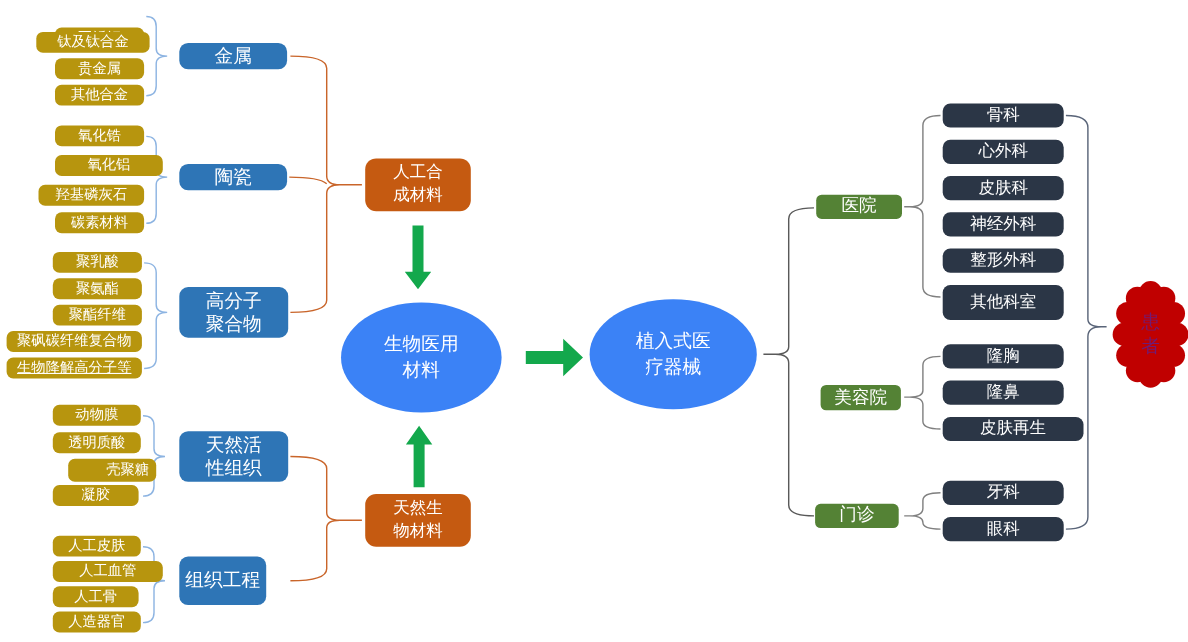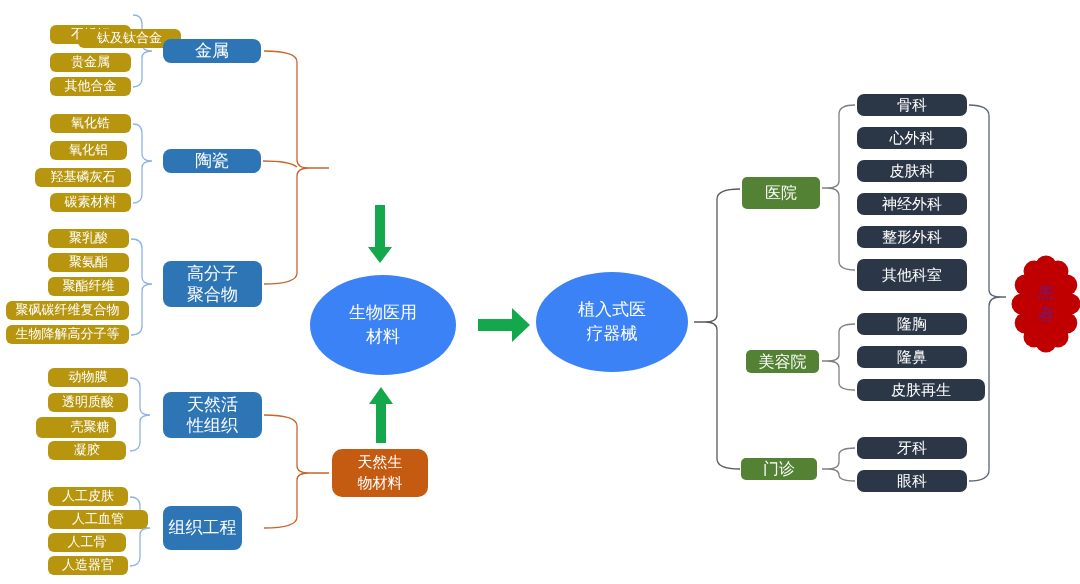--- a/index.html
+++ b/index.html
@@ -56,61 +56,63 @@
         <circle cx="1025.2" cy="285" r="10.5"></circle>
       <circle cx="1034" cy="271.1" r="10.5"></circle>
         <circle cx="1046" cy="266" r="10.5"></circle>
       <circle cx="1058" cy="271.1" r="10.5"></circle>
         <circle cx="1066.8" cy="285" r="10.5"></circle>
       <ellipse cx="1046" cy="304" rx="27" ry="41"></ellipse>
     </g>
   </svg>
 
   <div class="node leaf" style="left:50px;top:5px;width:81px;height:19px;margin-top:20px;">不锈钢</div>
-  <div class="node leaf" style="left:33px;top:29px;width:103px;height:19px;margin-left:45px;">钛及钛合金</div>
+  <div class="node leaf" style="left:33px;top:29px;width:103px;height:19px;">钛及钛合金</div>
   <div class="node leaf" style="left:50px;top:53px;width:81px;height:19px;">贵金属</div>
   <div class="node leaf" style="left:50px;top:77px;width:81px;height:19px;">其他合金</div>
   <div class="node cat" style="left:163px;top:39px;width:98px;height:24px;">金属</div>
 
   <div class="node leaf" style="left:50px;top:114px;width:81px;height:19px;">氧化锆</div>
-  <div class="node leaf" style="left:50px;top:141px;width:77px;height:19px;">氧化铝</div>
+  <div class="node leaf" style="left:50px;top:141px;width:98px;height:19px;">氧化铝</div>
   <div class="node leaf" style="left:35px;top:168px;width:96px;height:19px;">羟基磷灰石</div>
   <div class="node leaf" style="left:50px;top:193px;width:81px;height:19px;">碳素材料</div>
   <div class="node cat" style="left:163px;top:149px;width:98px;height:24px;">陶瓷</div>
 
   <div class="node leaf" style="left:48px;top:229px;width:81px;height:19px;">聚乳酸</div>
   <div class="node leaf" style="left:48px;top:253px;width:81px;height:19px;">聚氨酯</div>
   <div class="node leaf" style="left:48px;top:277px;width:81px;height:19px;text-align:center;">聚酯纤维</div>
   <div class="node leaf" style="left:6px;top:301px;width:123px;height:19px;">聚砜碳纤维复合物</div>
-  <div class="node leaf" style="left:6px;top:325px;width:123px;height:19px;">生物降解高分子等</div>
+  <div class="node leaf" style="left:6px;top:325px;width:123px;height:19px;text-decoration:underline;">生物降解高分子等</div>
   <div class="node cat" style="left:163px;top:261px;width:99px;height:46px;">高分子
 聚合物</div>
 
   <div class="node leaf" style="left:48px;top:368px;width:80px;height:19px;">动物膜</div>
   <div class="node leaf" style="left:48px;top:393px;width:80px;height:19px;">透明质酸</div>
-  <div class="node leaf" style="left:36px;top:417px;width:80px;height:21px;padding-left:28px;">壳聚糖</div>
+  <div class="node leaf" style="left:62px;top:417px;width:80px;height:21px;padding-left:28px;">壳聚糖</div>
   <div class="node leaf" style="left:48px;top:441px;width:78px;height:19px;">凝胶</div>
   <div class="node cat" style="left:163px;top:392px;width:99px;height:46px;">天然活
 性组织</div>
 
   <div class="node leaf" style="left:48px;top:487px;width:80px;height:19px;">人工皮肤</div>
   <div class="node leaf" style="left:48px;top:510px;width:100px;height:19px;">人工血管</div>
   <div class="node leaf" style="left:48px;top:533px;width:78px;height:19px;">人工骨</div>
   <div class="node leaf" style="left:48px;top:556px;width:80px;height:19px;">人造器官</div>
   <div class="node cat" style="left:163px;top:506px;width:79px;height:44px;">组织工程</div>
 
+  <div class="node src" style="left:332px;top:144px;width:96px;height:48px;">人工合
+成材料</div>
   <div class="node src" style="left:332px;top:449px;width:96px;height:48px;">天然生
 物材料</div>
 
   <div class="node core" style="left:310px;top:275px;width:146px;height:100px;">生物医用
 材料</div>
   <div class="node core" style="left:536px;top:272px;width:152px;height:100px;">植入式医
 疗器械</div>
 
-  <div class="node venue" style="left:742px;top:177px;width:78px;height:32px;">医院</div>
+  <div class="node venue" style="left:742px;top:177px;width:78px;height:22px;">医院</div>
   <div class="node venue" style="left:746px;top:350px;width:73px;height:23px;">美容院</div>
   <div class="node venue" style="left:741px;top:458px;width:76px;height:22px;">门诊</div>
 
   <div class="node dept" style="left:857px;top:94px;width:110px;height:22px;">骨科</div>
   <div class="node dept" style="left:857px;top:127px;width:110px;height:22px;">心外科</div>
   <div class="node dept" style="left:857px;top:160px;width:110px;height:22px;">皮肤科</div>
   <div class="node dept" style="left:857px;top:193px;width:110px;height:22px;">神经外科</div>
   <div class="node dept" style="left:857px;top:226px;width:110px;height:22px;">整形外科</div>
   <div class="node dept" style="left:857px;top:259px;width:110px;height:32px;">其他科室</div>
 

